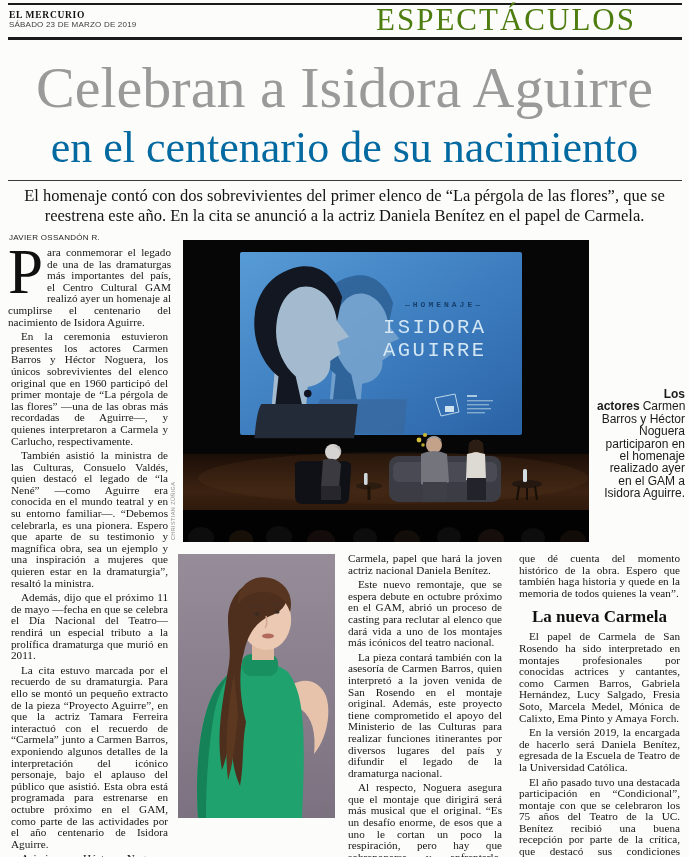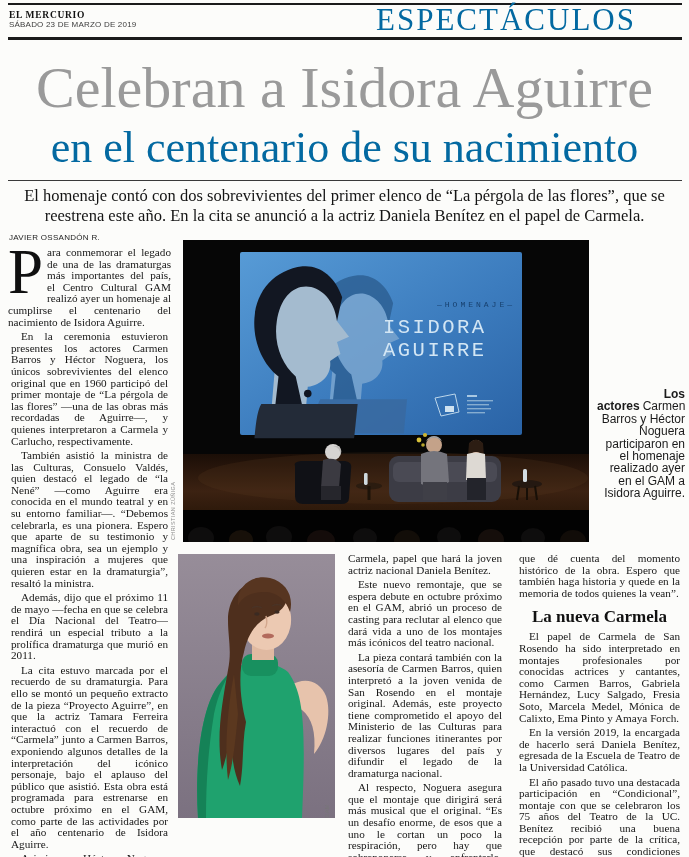--- a/index.html
+++ b/index.html
@@ -5,21 +5,21 @@
   html,body{margin:0;padding:0;background:#e8e8e8;}
   .page{position:relative;width:689px;height:857px;background:#fcfcfa;margin:0 auto;
         font-family:"Liberation Serif",serif;overflow:hidden;color:#151515;}
   
   .rule-top{position:absolute;left:8px;right:7px;top:3px;height:2px;background:#1b1b1b;}
   .masthead-paper{position:absolute;left:9px;top:10px;font-family:"Liberation Serif",serif;
         font-weight:bold;font-size:9.5px;letter-spacing:.7px;color:#111;}
   .masthead-date{position:absolute;left:9px;top:20px;font-family:"Liberation Sans",sans-serif;
         font-size:8px;letter-spacing:.2px;color:#3c3c3c;}
   .section-title{position:absolute;left:358px;top:2px;width:296px;text-align:center;
-        font-family:"Liberation Serif",serif;font-size:31px;letter-spacing:2px;color:#0369a1;}
+        font-family:"Liberation Serif",serif;font-size:31px;letter-spacing:2px;color:#4d7c0f;}
   .masthead-bottomrule{position:absolute;left:8px;right:7px;top:37px;height:2px;background:#1b1b1b;
         border-bottom:1px solid #1b1b1b;box-shadow:0 3px 0 -2px #1b1b1b;}
   
   .headline1{position:absolute;left:0;right:0;top:58px;text-align:center;font-size:58px;
         line-height:60px;color:#9a9a9a;letter-spacing:0;}
   .headline2{position:absolute;left:0;right:0;top:124px;text-align:center;font-size:44px;
         line-height:48px;color:#0369a1;}
   .deck-rule{position:absolute;left:8px;right:7px;top:180px;height:1px;background:#3a3a3a;}
   .deck{position:absolute;left:17px;right:17px;top:186px;text-align:center;font-size:16.5px;
         line-height:20px;color:#141414;}
@@ -34,22 +34,22 @@
   #col1{left:8px;top:247px;width:163px;height:608px;}
   #col2{left:345px;top:550px;width:160px;height:295px;}
   #col3{left:516px;top:550px;width:167px;height:300px;}
   .dropcap{float:left;font-size:63px;line-height:46px;padding:2px 4px 0 0;color:#101010;}
   .subhead{font-size:17px;font-weight:bold;line-height:19px;margin:8px 0 5px 0;text-align:center;
         text-indent:0;color:#111;}
   
   .photo-main{position:absolute;left:183px;top:240px;width:406px;height:302px;background:#000;}
   .photo-portrait{position:absolute;left:178px;top:554px;width:157px;height:264px;background:#8b8290;}
   .photo-main svg,.photo-portrait svg{display:block;width:100%;height:100%;}
-  .screen-label{position:absolute;left:222px;top:60px;width:110px;text-align:right;
-        font-family:"Liberation Mono",monospace;font-size:8px;font-weight:normal;letter-spacing:3px;
+  .screen-label{position:absolute;left:222px;top:60px;width:110px;text-align:left;
+        font-family:"Liberation Mono",monospace;font-size:8px;font-weight:bold;letter-spacing:3px;
         color:#17406e;white-space:nowrap;}
   .screen-title{position:absolute;left:200px;top:76px;width:135px;
         font-family:"Liberation Mono",monospace;font-size:20.5px;line-height:23px;
         letter-spacing:2.5px;color:#d3e6f4;white-space:nowrap;}
   .caption{position:absolute;font-family:"Liberation Sans",sans-serif;font-size:12px;
         line-height:12.4px;color:#1b1b1b;text-align:right;}
   #caption-main{left:597px;top:388px;width:88px;}
   #caption-portrait{left:178px;top:822px;width:164px;}
   .caption b{margin-right:3px;}
   .vcredit{position:absolute;font-family:"Liberation Sans",sans-serif;font-size:5.5px;

